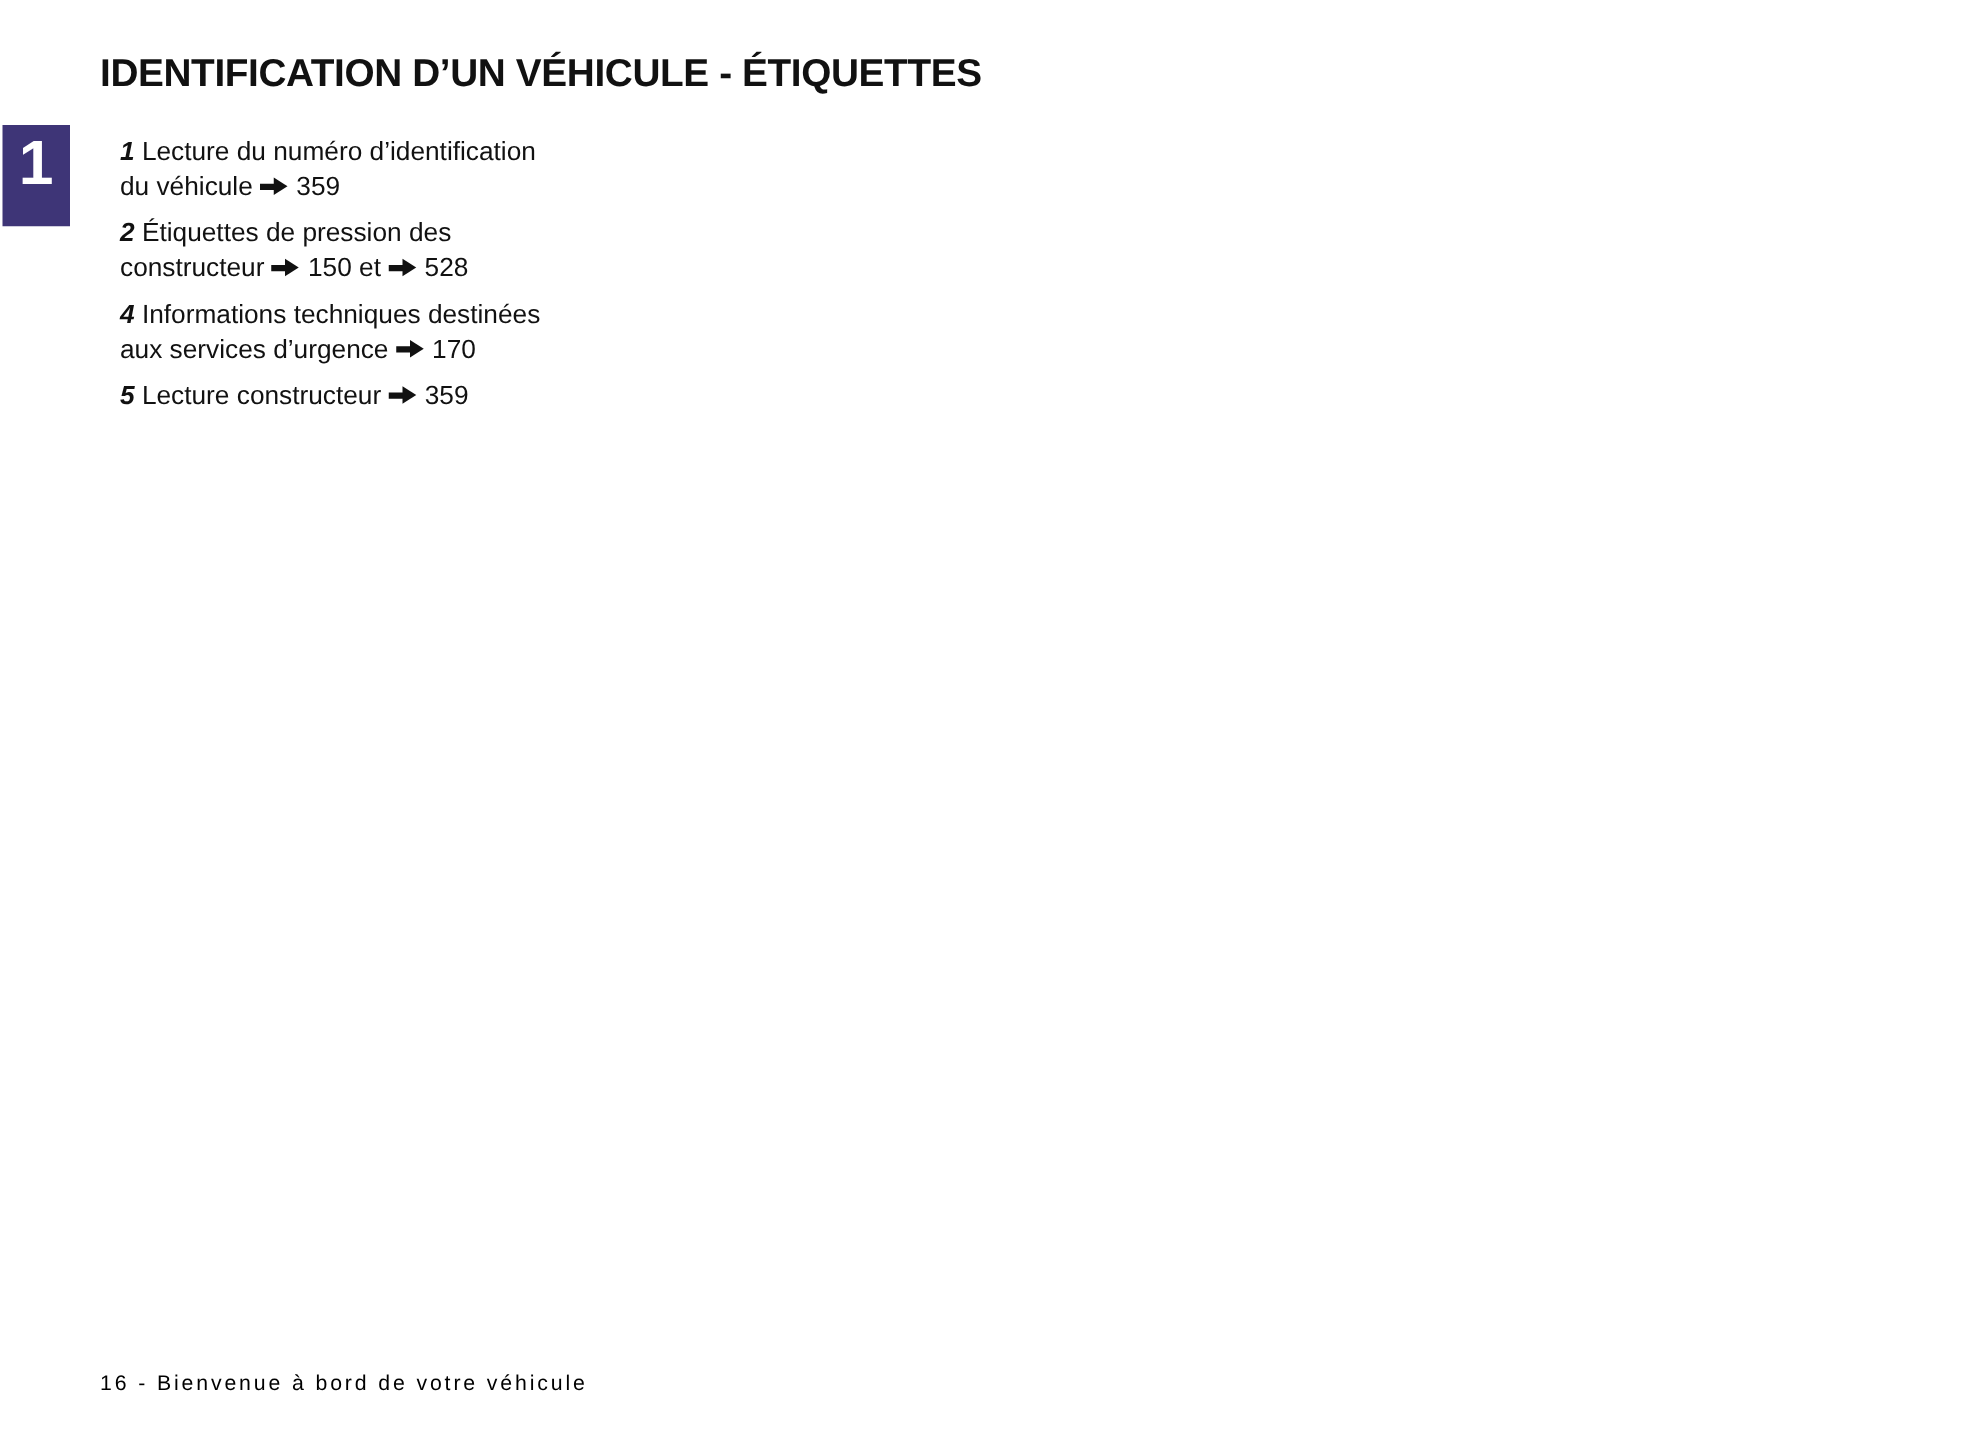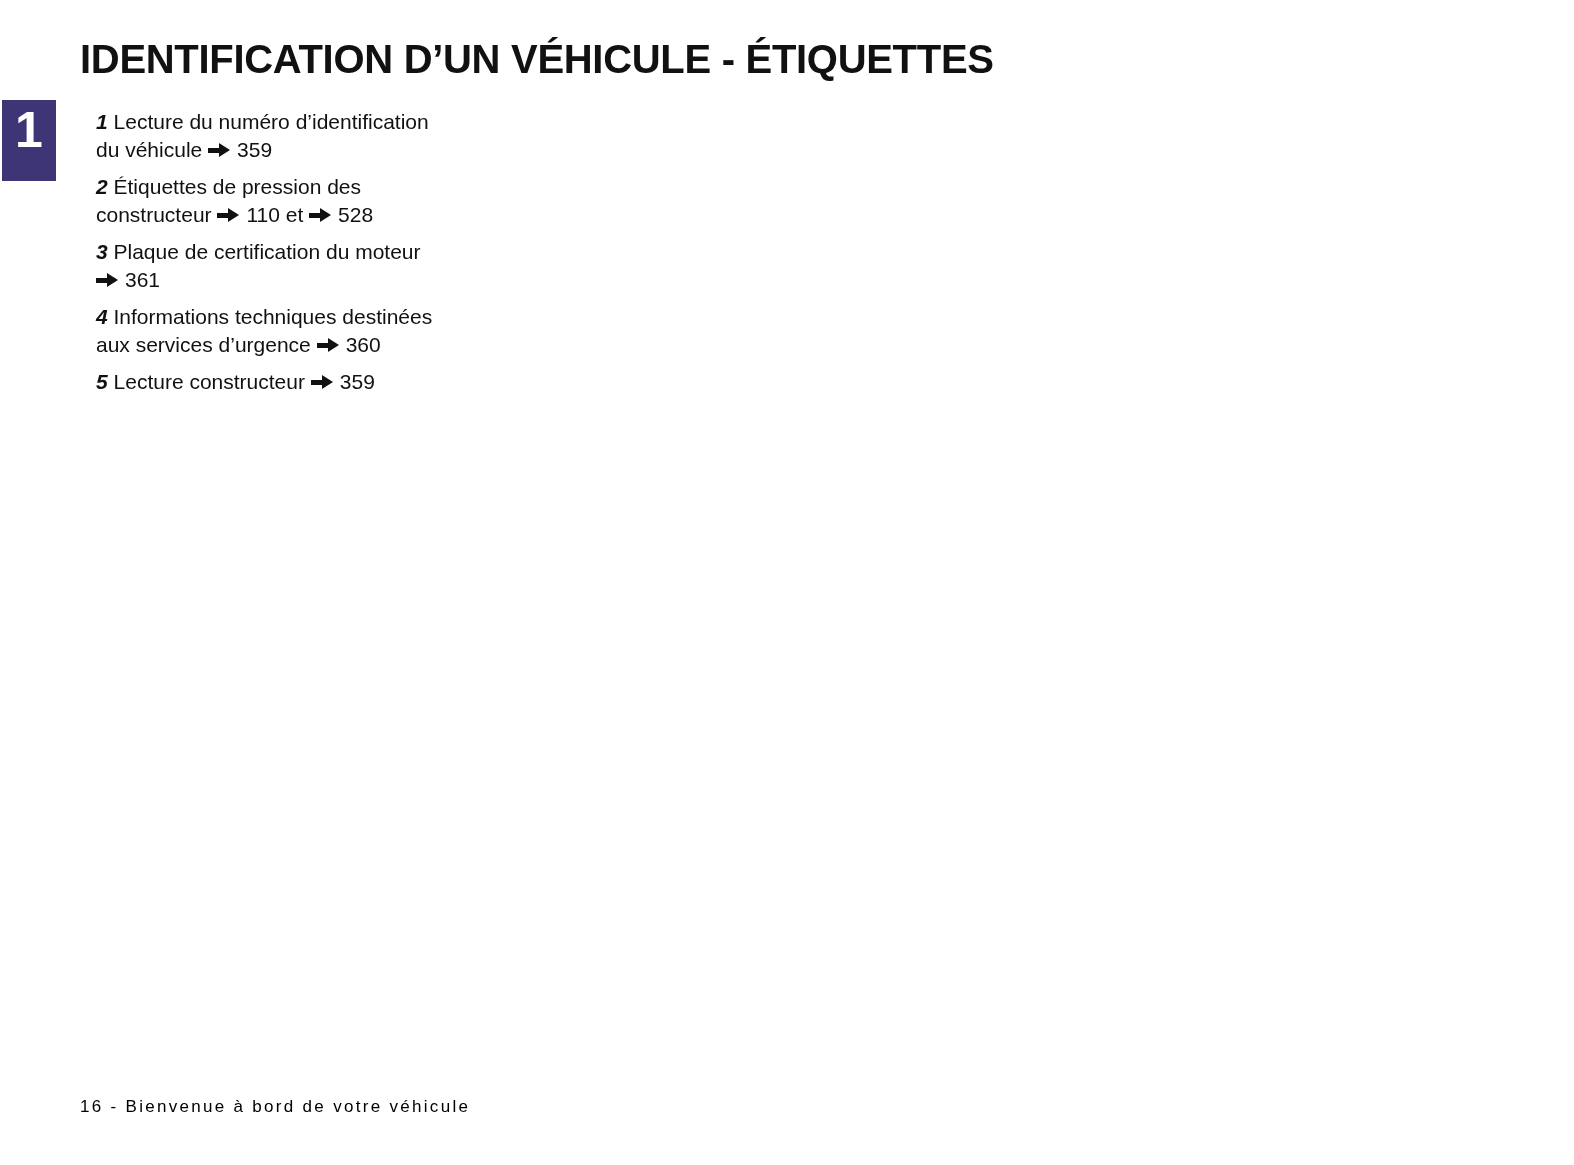--- a/index.html
+++ b/index.html
@@ -32,21 +32,21 @@
     font-size: 50px;
     font-weight: bold;
     line-height: 1;
     margin-top: 5px;
   }
   .title {
     position: absolute;
     left: 80px;
     top: 42px;
     margin: 0;
-    font-size: 40px;
+    font-size: 31px;
     line-height: 34px;
     font-weight: bold;
     letter-spacing: -0.3px;
     white-space: nowrap;
     color: #111111;
   }
   .legend {
     position: absolute;
     left: 80px;
     top: 108px;
@@ -113,21 +113,20 @@
 <div class="page">
 
   <div class="chapter-tab" style="background: rgb(62, 53, 119); color: rgb(255, 255, 255);">
     <span class="tab-num">1</span>
   </div>
 
   <h1 class="title">IDENTIFICATION D’UN VÉHICULE - ÉTIQUETTES</h1>
 
   <div class="legend" id="legend">
       <div class="legend-item"><span class="item-num">1</span><span class="item-text"> Lecture du numéro d’identification</span><br><span class="item-text">du véhicule </span><span class="item-ref"><span class="arrow"></span><span class="ref-num">359</span></span></div>
-      <div class="legend-item"><span class="item-num">2</span><span class="item-text"> Étiquettes de pression des</span><br><span class="item-text">constructeur </span><span class="item-ref"><span class="arrow"></span><span class="ref-num">110</span></span><span class="item-text"> et </span><span class="item-ref"><span class="arrow"></span><span class="ref-num">528</span></span></div>
-      <div class="legend-item"><span class="item-num">3</span><span class="item-text"> Plaque de certification du moteur</span><br><span class="item-ref"><span class="arrow"></span><span class="ref-num">361</span></span></div>
-      <div class="legend-item"><span class="item-num">4</span><span class="item-text"> Informations techniques destinées</span><br><span class="item-text">aux services d’urgence </span><span class="item-ref"><span class="arrow"></span><span class="ref-num">360</span></span></div>
+      <div class="legend-item"><span class="item-num">2</span><span class="item-text"> Étiquettes de pression des</span><br><span class="item-text">constructeur </span><span class="item-ref"><span class="arrow"></span><span class="ref-num">150</span></span><span class="item-text"> et </span><span class="item-ref"><span class="arrow"></span><span class="ref-num">528</span></span></div>
+      <div class="legend-item"><span class="item-num">4</span><span class="item-text"> Informations techniques destinées</span><br><span class="item-text">aux services d’urgence </span><span class="item-ref"><span class="arrow"></span><span class="ref-num">170</span></span></div>
       <div class="legend-item"><span class="item-num">5</span><span class="item-text"> Lecture constructeur </span><span class="item-ref"><span class="arrow"></span><span class="ref-num">359</span></span></div>
     </div>
 
   <div class="footer">16 - Bienvenue à bord de votre véhicule</div>
 
 </div>
 
 </body></html>

